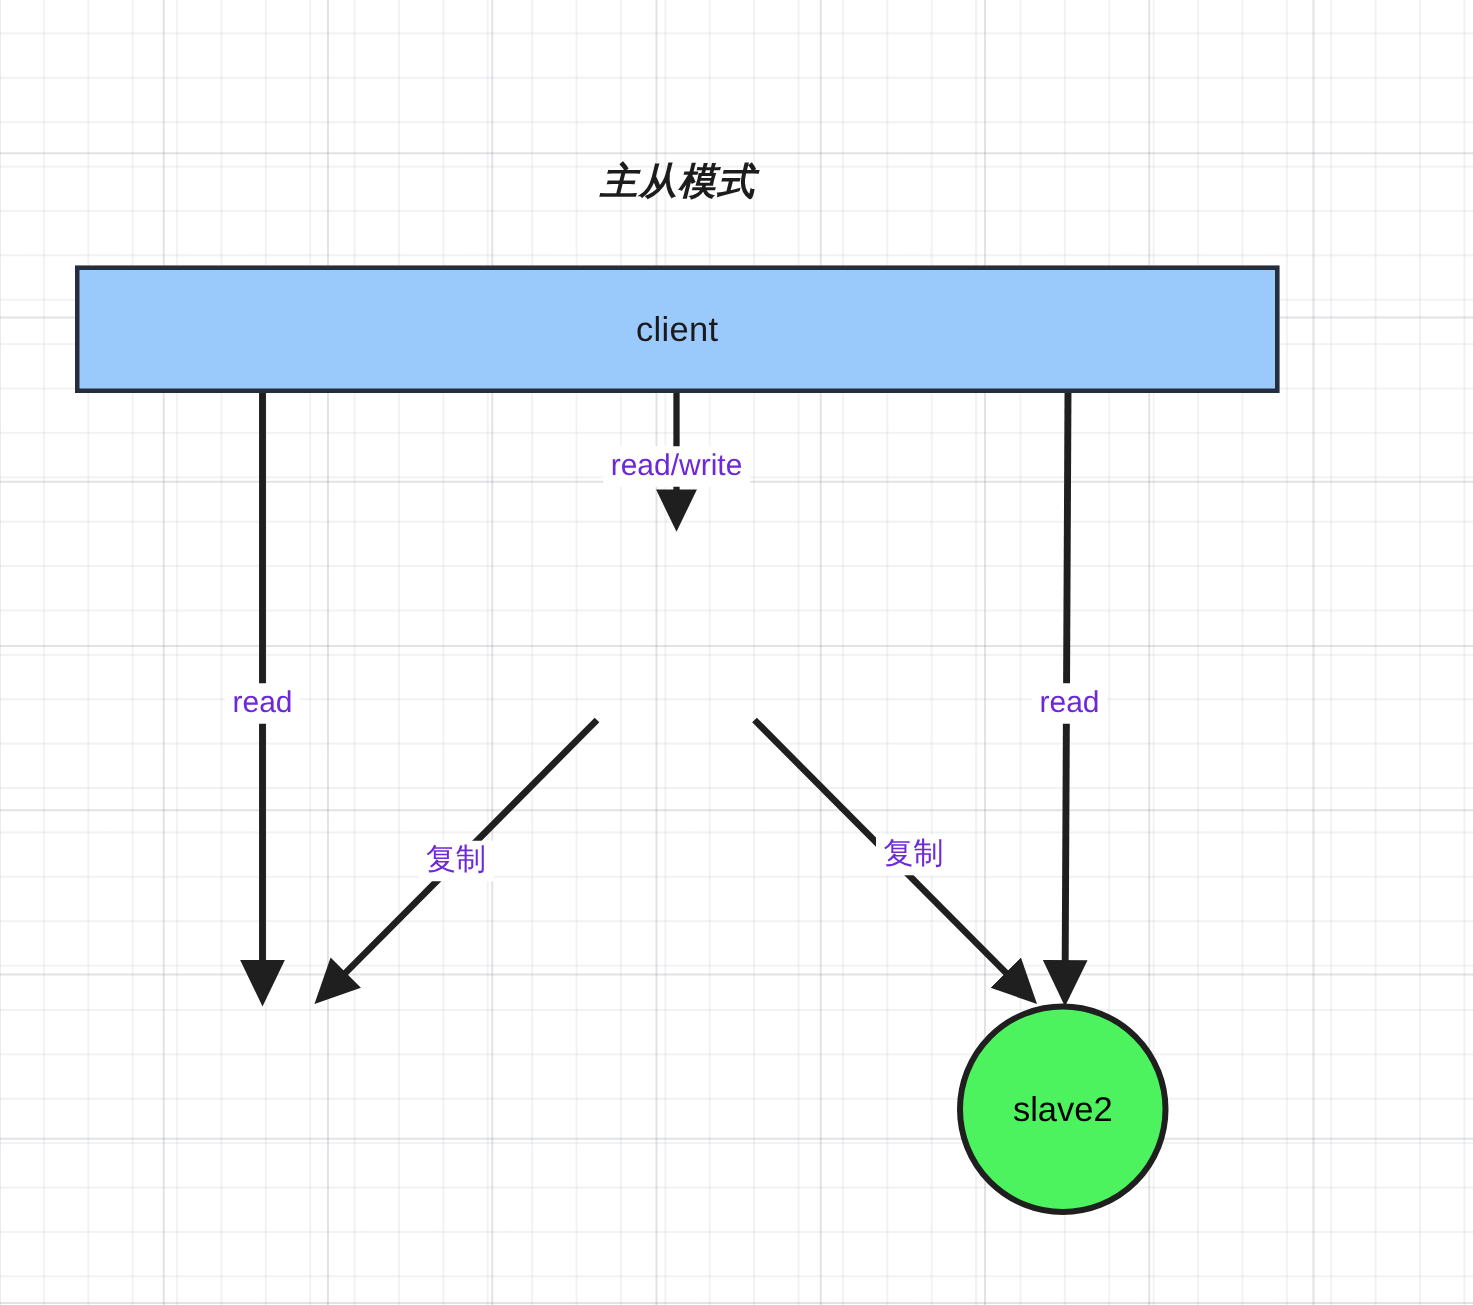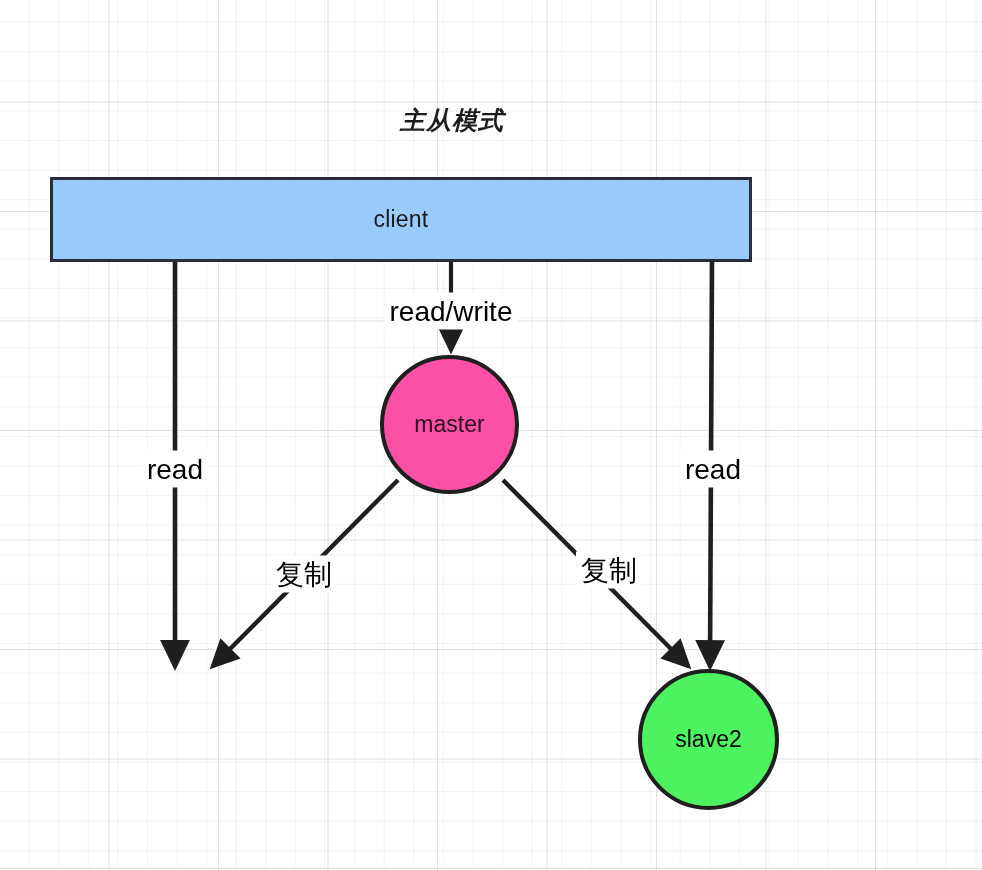--- a/index.html
+++ b/index.html
@@ -48,21 +48,21 @@
     box-sizing: border-box;
     display: flex;
     align-items: center;
     justify-content: center;
     color: #1a1a1a;
   }
 
   #client-box {
     left: 50px;
     top: 177px;
-    width: 702px;
+    width: 803px;
     height: 85px;
     background-color: #9ac9fb;
     border: 3px solid #262d3d;
     font-size: 23px;
     letter-spacing: 0.2px;
   }
 
   .circle-node {
     border-radius: 50%;
     border: 4px solid #1f1f1f;
@@ -107,22 +107,22 @@
     font-weight: bold;
     font-style: italic;
     color: #1c1c1c;
     letter-spacing: 1px;
   }
 
   
   .edge-label {
     position: absolute;
     background-color: #ffffff;
-    color: #000000;
-    font-size: 28px;
+    color: #6d28d9;
+    font-size: 20px;
     white-space: nowrap;
     padding: 1px 5px;
     transform: translate(-50%, -50%);
     line-height: 1.25;
   }
 
   #label-readwrite { left: 451px; top: 311px; }
   #label-read-left { left: 175px; top: 469px; }
   #label-read-right { left: 713px; top: 469px; }
   #label-copy-left { left: 304px; top: 574px; }
@@ -150,23 +150,20 @@
 
     <line x1="503" y1="480" x2="688" y2="666" stroke="#1f1f1f" stroke-width="4.4" marker-end="url(#arrow)"></line>
   </svg>
 
   <div id="diagram-title">主从模式</div>
 
   <div id="client-box" class="node">
     <span>client</span>
   </div>
 
-  <div id="master-node" class="node circle-node">
-    <span>master</span>
-  </div>
 
 
   <div id="slave2-node" class="node circle-node">
     <span>slave2</span>
   </div>
 
   <div id="label-readwrite" class="edge-label">read/write</div>
 
   <div id="label-read-left" class="edge-label">read</div>
 

